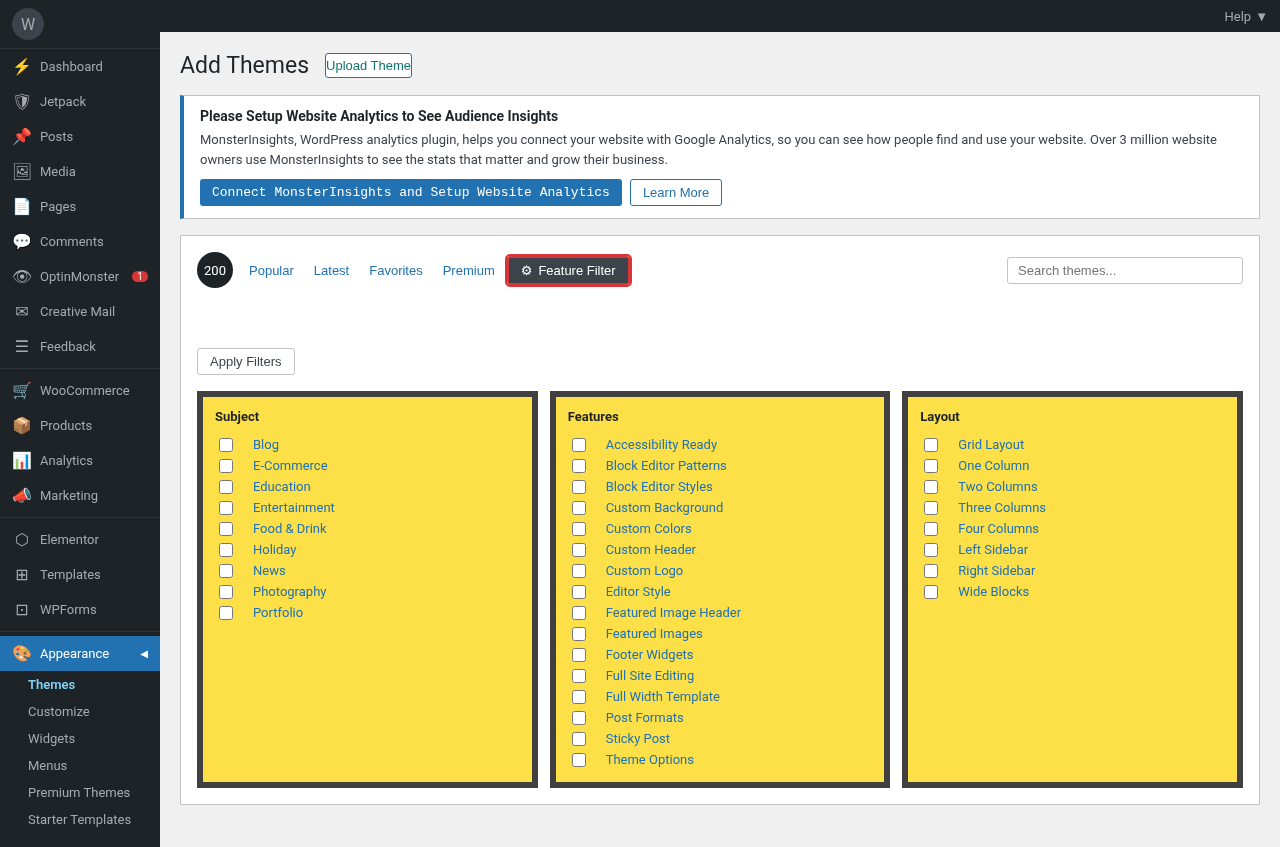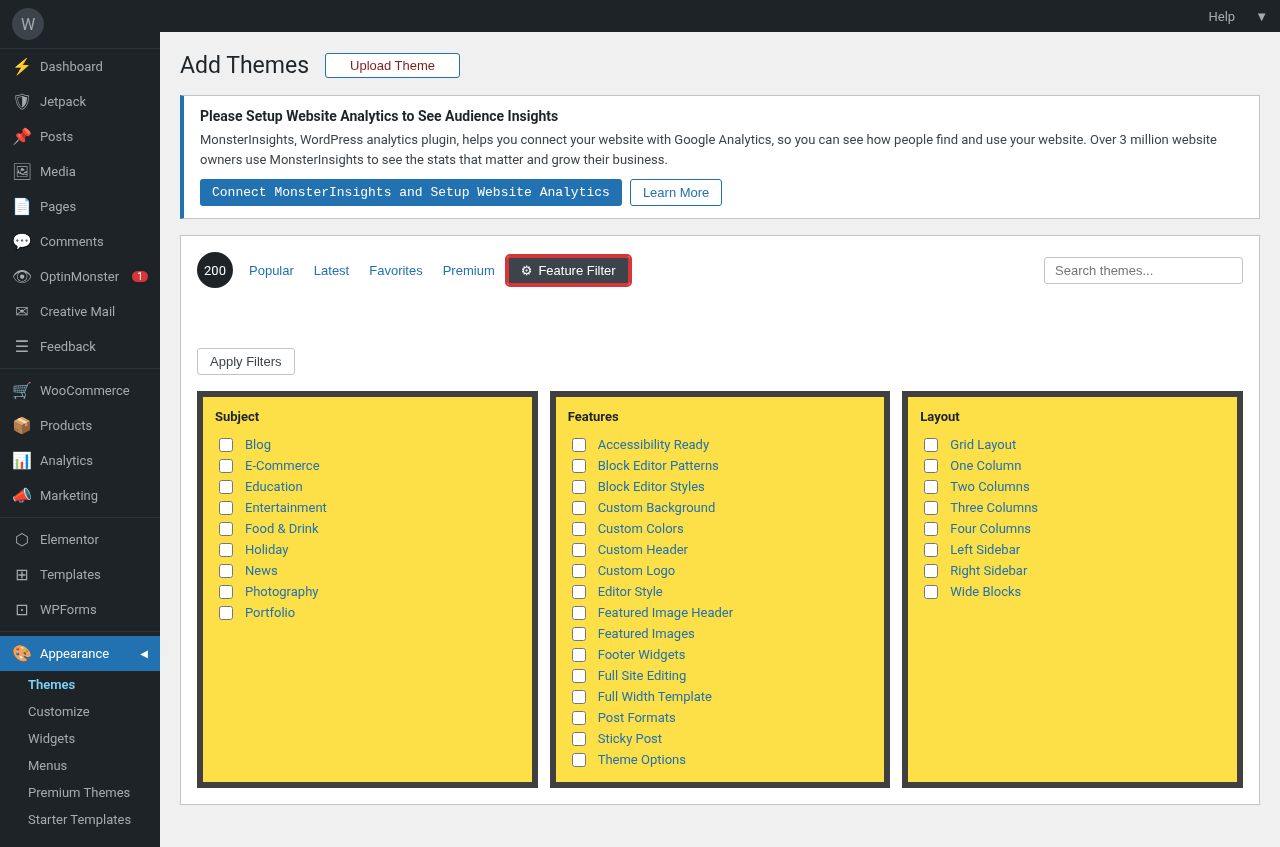--- a/index.html
+++ b/index.html
@@ -78,21 +78,21 @@
       align-items: center;
       justify-content: flex-end;
       padding: 0 12px;
     }
     .help-btn {
       color: #a7aaad;
       font-size: 13px;
       cursor: pointer;
       display: flex;
       align-items: center;
-      gap: 20px;
+      gap: 4px;
     }
     #content {
       flex: 1;
       overflow-y: auto;
       padding: 20px 20px;
       background: #f0f0f1;
       border-radius: 11px;
     }
 
     .page-header {
@@ -102,22 +102,22 @@
       margin-bottom: 16px;
     }
     .page-title {
       font-size: 23px;
       font-weight: 400;
       color: #1d2327;
     }
     .upload-theme-btn {
       border: 1px solid #2271b1;
       background: #fff;
-      color: #7f1d1d;
-      padding: 4px 24px;
+      color: #0f766e;
+      padding: 4px 0;
       font-size: 13px;
       cursor: pointer;
       border-radius: 3px;
     }
 
     
     .analytics-banner {
       background: #fff;
       border: 1px solid #c3c4c7;
       border-left: 4px solid #2271b1;
@@ -200,21 +200,21 @@
       display: flex;
       align-items: center;
       gap: 6px;
       outline: 2px solid #d63638;
     }
     .search-themes {
       margin-left: auto;
       border: 1px solid #c3c4c7;
       padding: 5px 10px;
       font-size: 13px;
-      width: 199px;
+      width: 236px;
       border-radius: 3px;
       color: #a7aaad;
     }
 
     
     .apply-filters-btn {
       background: #fff;
       border: 1px solid #c3c4c7;
       color: #3c434a;
       padding: 5px 12px;
@@ -238,21 +238,21 @@
     }
     .filter-col h4 {
       font-size: 13px;
       font-weight: 700;
       color: #1d2327;
       margin-bottom: 10px;
     }
     .filter-item {
       display: flex;
       align-items: center;
-      gap: 12px;
+      gap: 20px;
       padding: 3px 4px;
       color: #2271b1;
       font-size: 13px;
       cursor: pointer;
     }
     .filter-item input[type=checkbox] {
       width: 14px; height: 14px;
       cursor: pointer;
       flex-shrink: 0;
     }

